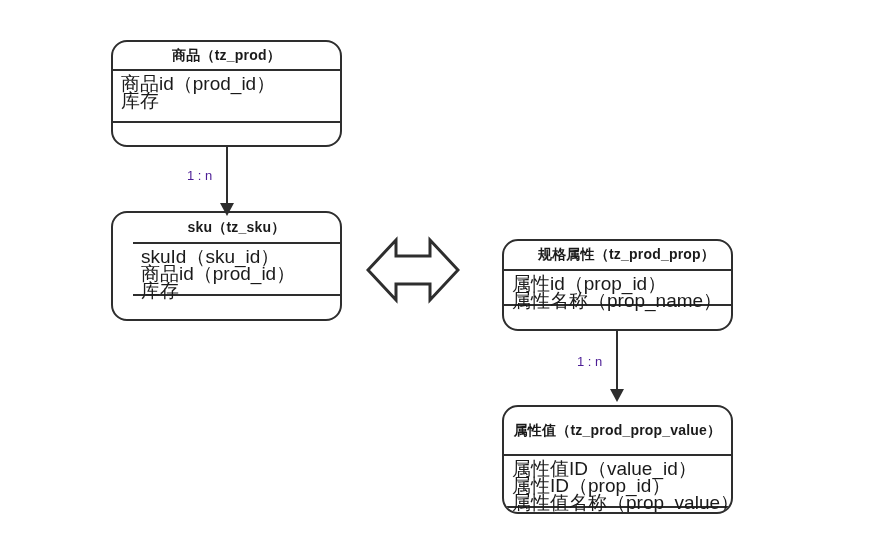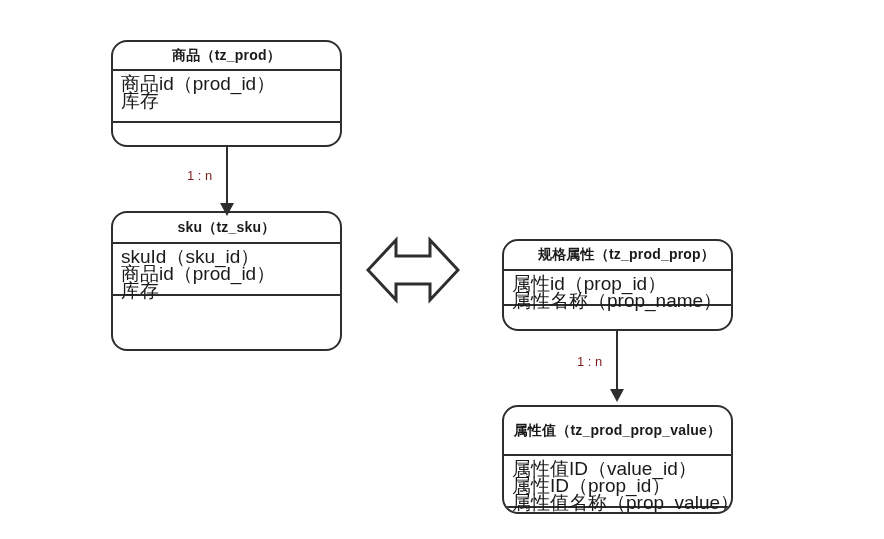--- a/index.html
+++ b/index.html
@@ -59,21 +59,21 @@
     box-sizing: border-box;
     width: 100%;
   }
 
   
   #box-prod        { left: 111px; top: 40px;  width: 231px; height: 107px; }
   #box-prod .entity-title  { height: 29px; }
   #box-prod .entity-fields { height: 52px; }
   #box-prod .entity-footer { height: 22px; }
 
-  #box-sku         { left: 111px; top: 211px; width: 231px; height: 140px; }
+  #box-sku         { left: 111px; top: 211px; width: 231px; height: 110px; padding-left: 20px; }
   #box-sku .entity-title   { height: 31px; }
   #box-sku .entity-fields  { height: 52px; }
   #box-sku .entity-footer  { height: 23px; }
 
   #box-prop        { left: 502px; top: 239px; width: 231px; height: 92px; }
   #box-prop .entity-title  { height: 30px; padding-left: 18px; }
   #box-prop .entity-fields { height: 35px; }
   #box-prop .entity-footer { height: 23px; }
 
   #box-prop-value  { left: 502px; top: 405px; width: 231px; height: 109px; }
@@ -94,21 +94,21 @@
     position: absolute;
     width: 0;
     height: 0;
     border-left: 7px solid transparent;
     border-right: 7px solid transparent;
     border-top: 13px solid #2e2e2e;
   }
   .conn-label {
     position: absolute;
     font-size: 13px;
-    color: #7f1d1d;
+    color: #4c1d95;
     white-space: nowrap;
   }
 
   #conn-prod-sku .conn-line  { left: 0;     top: 0;  height: 62px; }
   #conn-prod-sku .conn-head  { left: -6px;  top: 56px; }
   #conn-prod-sku .conn-label { left: -39px; top: 21px; }
 
   #conn-prop-value .conn-line  { left: 0;     top: 0;  height: 64px; }
   #conn-prop-value .conn-head  { left: -6px;  top: 58px; }
   #conn-prop-value .conn-label { left: -39px; top: 23px; }

